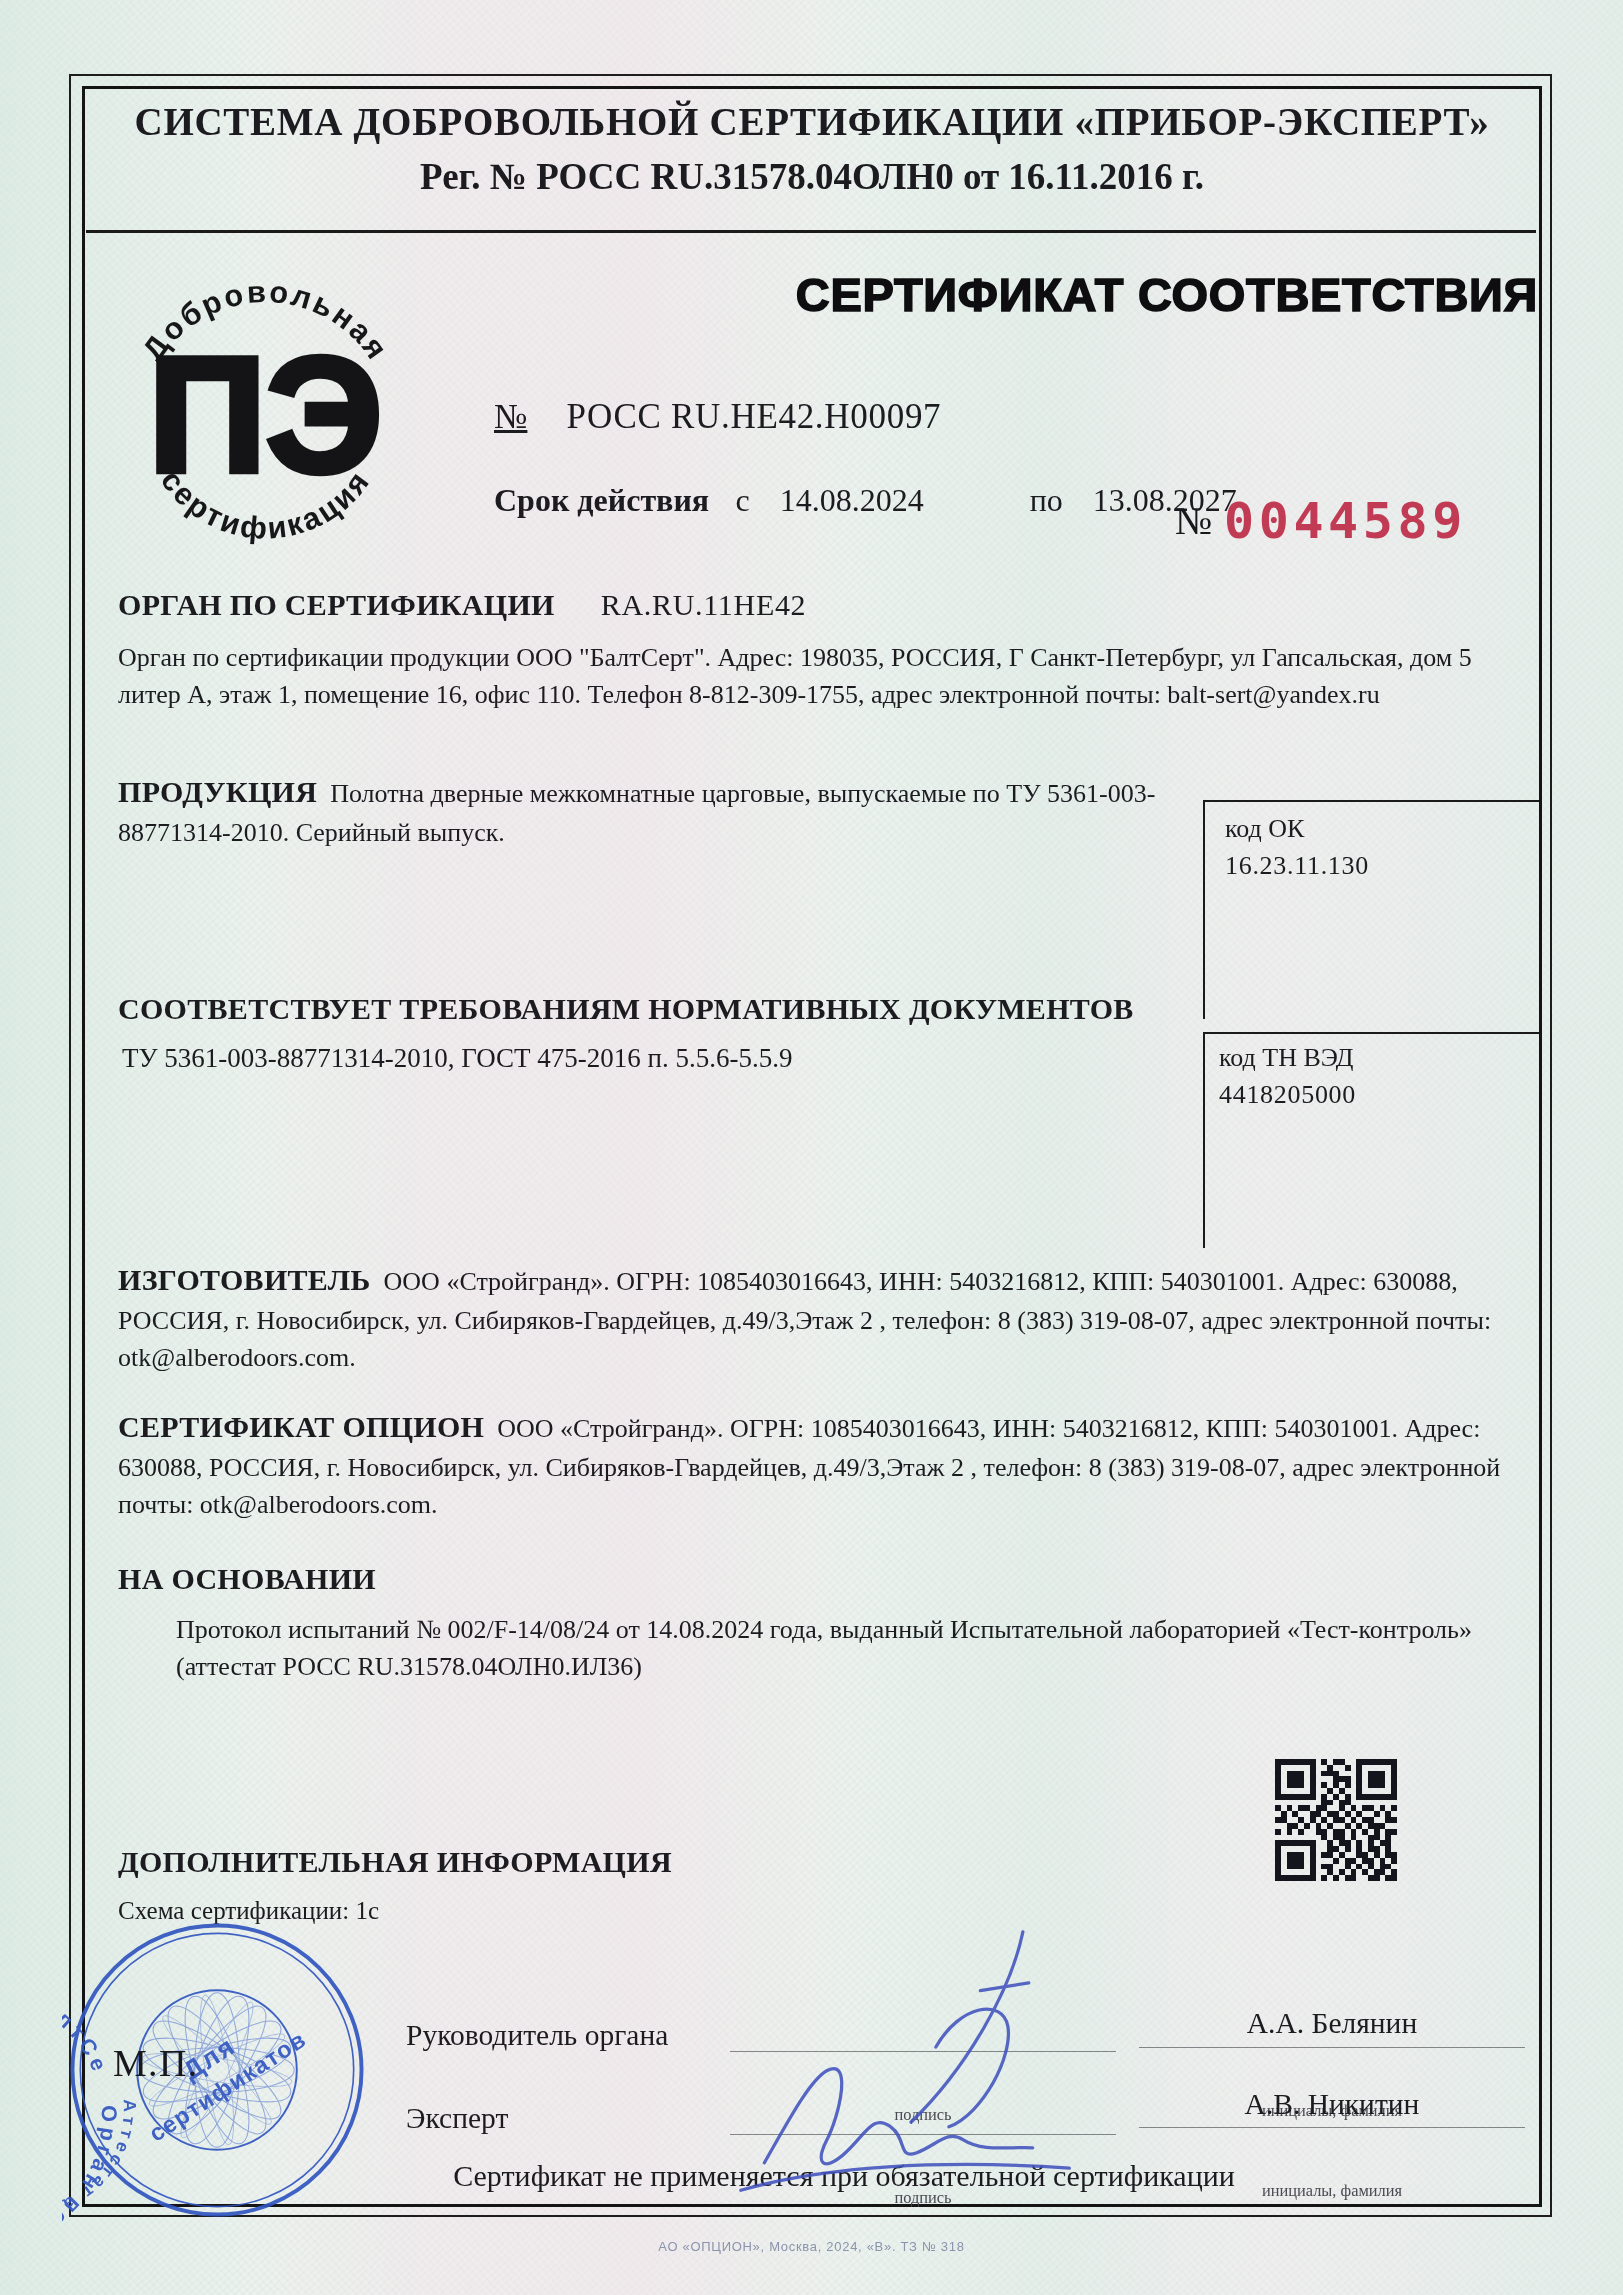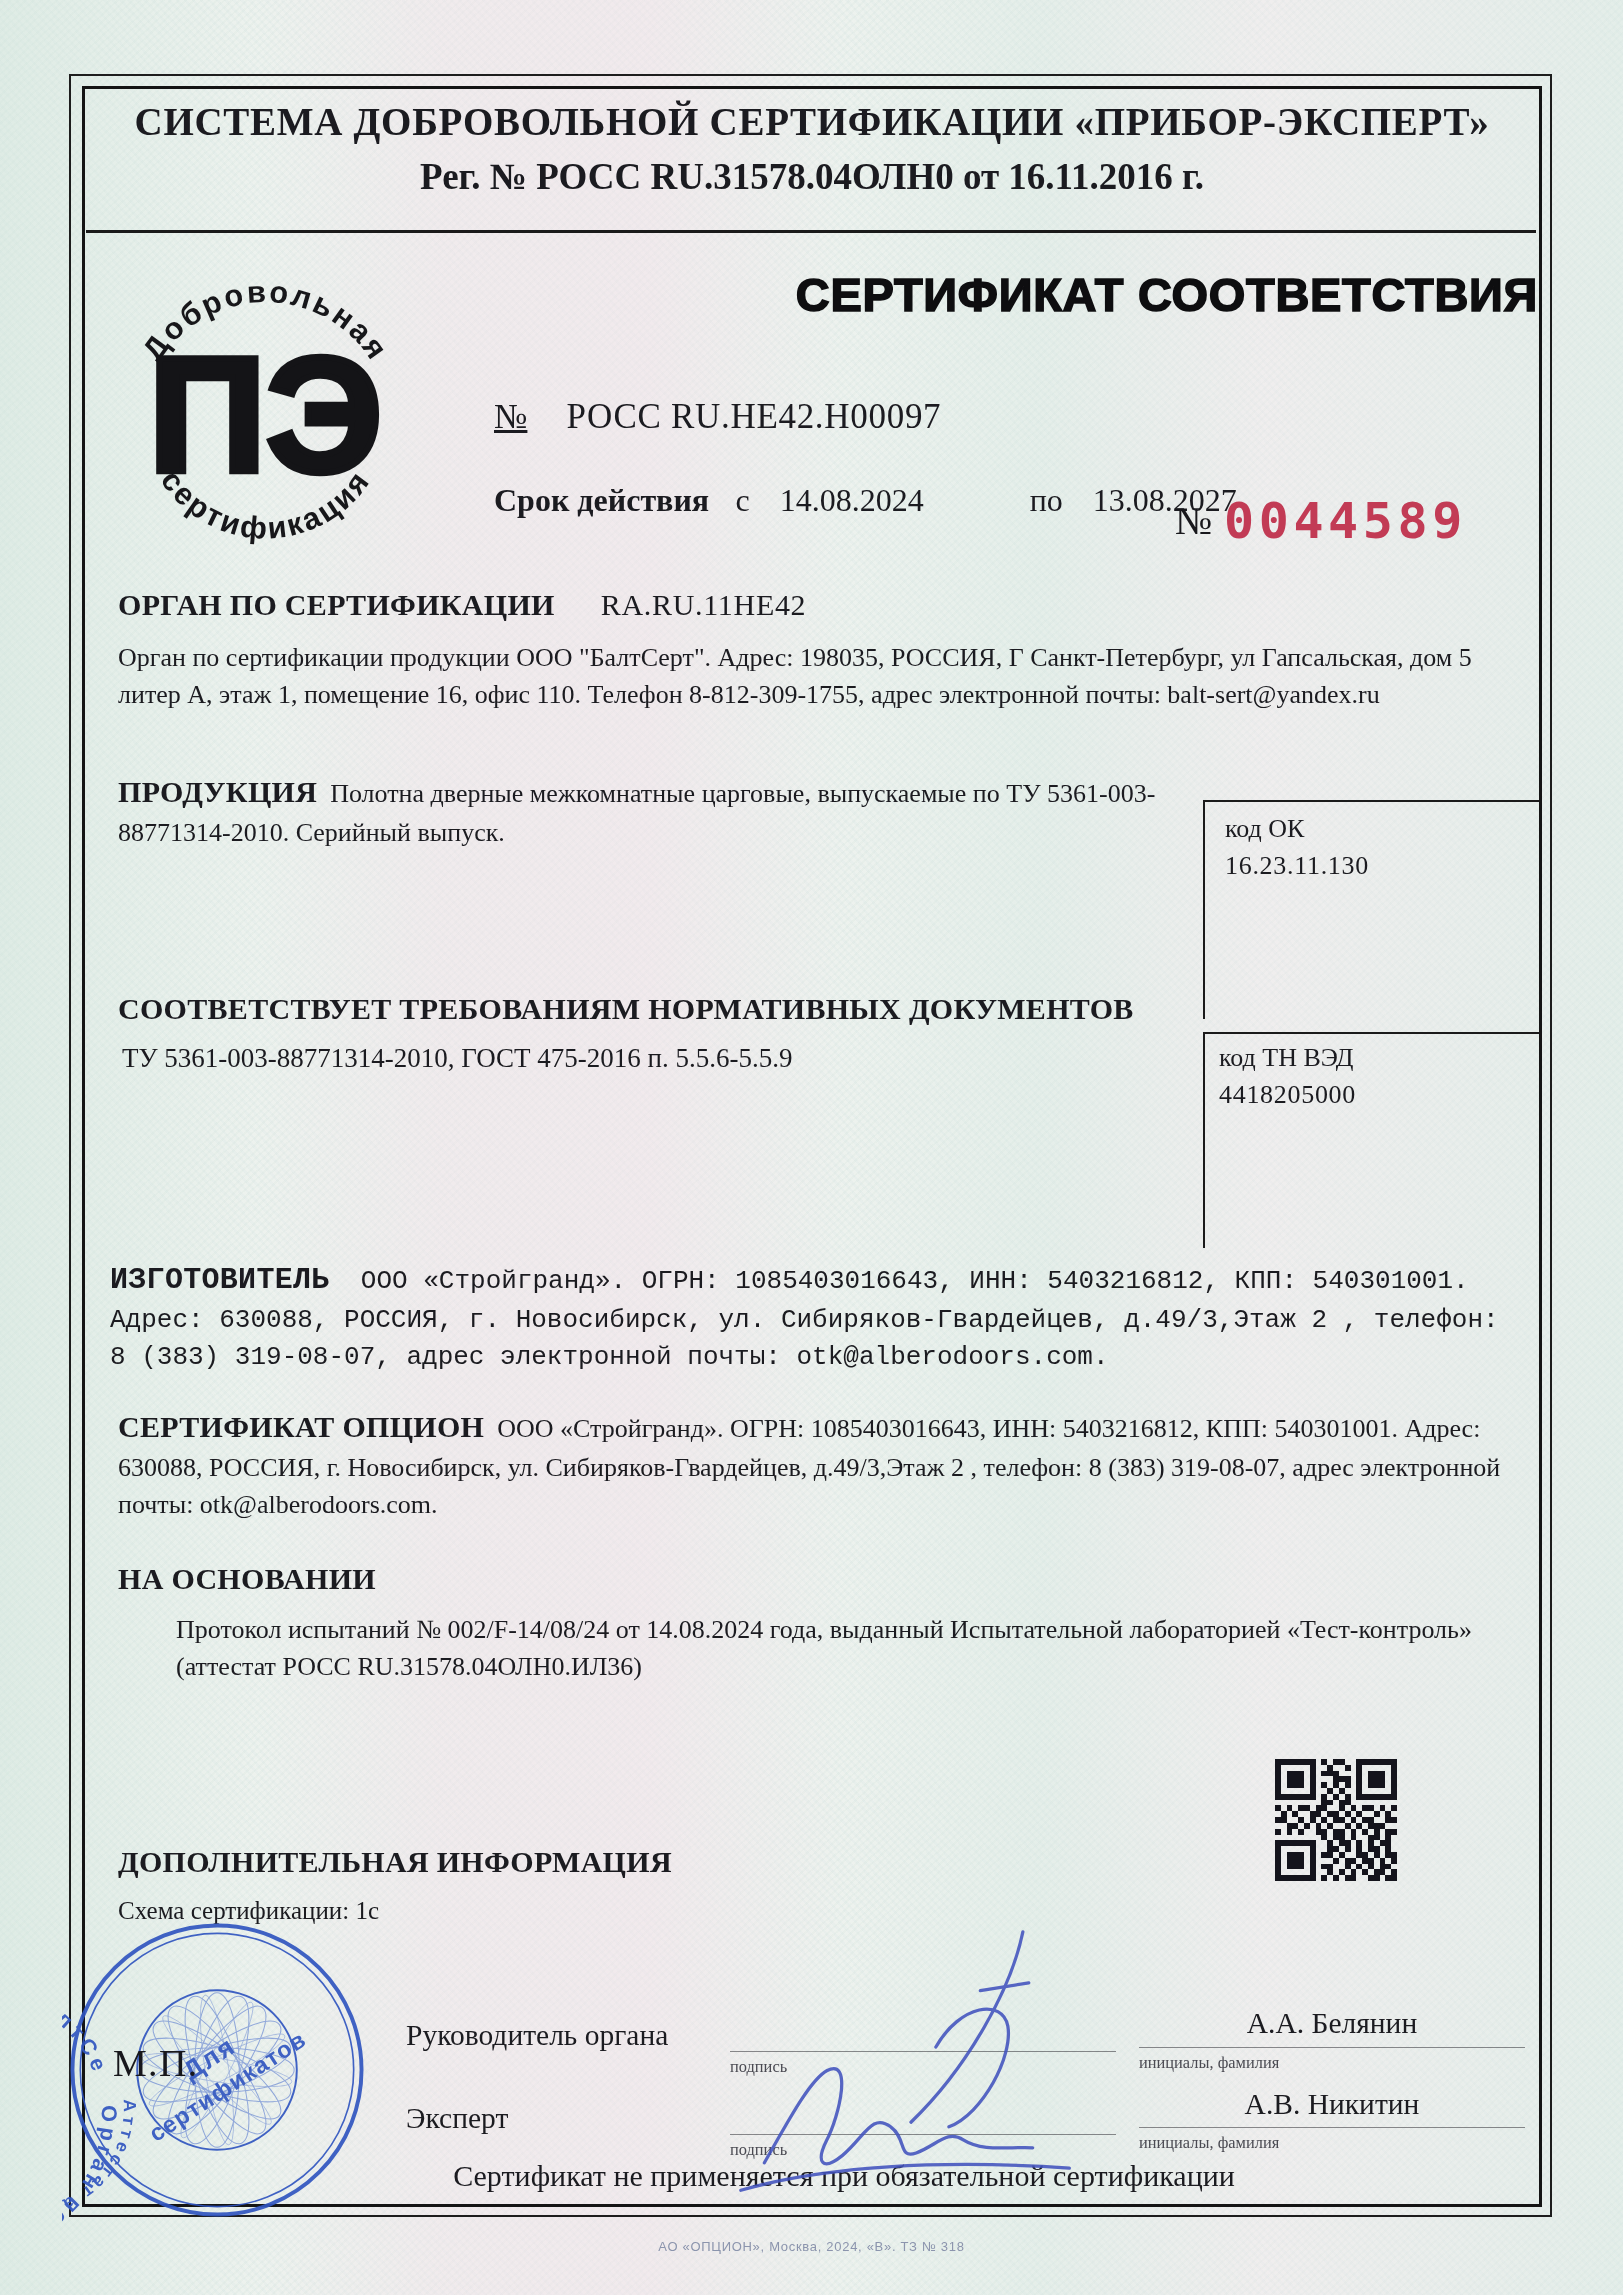--- a/index.html
+++ b/index.html
@@ -47,35 +47,35 @@
   .organ-row{left:118px;top:588px;}
   .organ-row .code{font-weight:normal;font-size:30px;margin-left:46px;letter-spacing:0.7px;}
   .organ-text{left:118px;top:639px;width:1407px;}
   .prod-par{left:118px;top:771px;width:1083px;}
   .codebox-ok-label{left:1225px;top:814px;font-size:26px;}
   .codebox-ok-value{left:1225px;top:851px;font-size:26px;letter-spacing:0.7px;}
   .comp-head{left:118px;top:992px;}
   .comp-text{left:122px;top:1043px;width:1073px;font-size:27px;}
   .codebox-tn-label{left:1219px;top:1043px;font-size:26px;}
   .codebox-tn-value{left:1219px;top:1080px;font-size:26px;letter-spacing:0.7px;}
-  .manu-par{left:110px;top:1259px;width:1413px;font-family:Liberation Mono, monospace;}
+  .manu-par{left:118px;top:1259px;width:1413px;}
   .issued-par{left:118px;top:1406px;width:1418px;}
   .basis-head{left:118px;top:1562px;}
   .basis-text{left:128px;top:1611px;width:1394px;margin-left:48px;}
   .add-head{left:118px;top:1845px;}
   .scheme{left:118px;top:1897px;font-size:25px;}
   .qr{
     left:1275px;top:1759px;width:122px;height:122px;
     display:grid;grid-template-columns:repeat(21,1fr);grid-template-rows:repeat(21,1fr);
   }
   .qr .qm{background:transparent;}
   .qr .qm.on{background:#14141c;}
   .role{font-size:29.5px;font-weight:normal;}
   .sig-line{background:rgba(50,50,55,.55);height:1.3px;}
-  .cap{font-size:16.4px;color:#4a4a52;}
+  .cap{font-size:16.4px;color:#4a4a52;text-align:center;margin-top:48px;}
   .sig-name{font-size:29.5px;text-align:center;}
   .mp{left:113px;top:2041px;font-size:38px;letter-spacing:1.3px;color:#17171c;z-index:6;text-align:center;}
   .bottom-note{left:196px;top:2159px;width:1296px;text-align:center;font-size:30px;}
   .fineprint{
     left:419px;top:2239px;width:785px;text-align:center;
     font-family:"Liberation Sans",sans-serif;font-size:13px;color:#8b94ad;
     filter:blur(0.3px);letter-spacing:0.7px;
   }
   .stamp-svg{left:62px;top:1915px;width:310px;height:310px;z-index:5;opacity:.92;}
   .logo-svg{left:105px;top:250px;width:321px;height:321px;}

